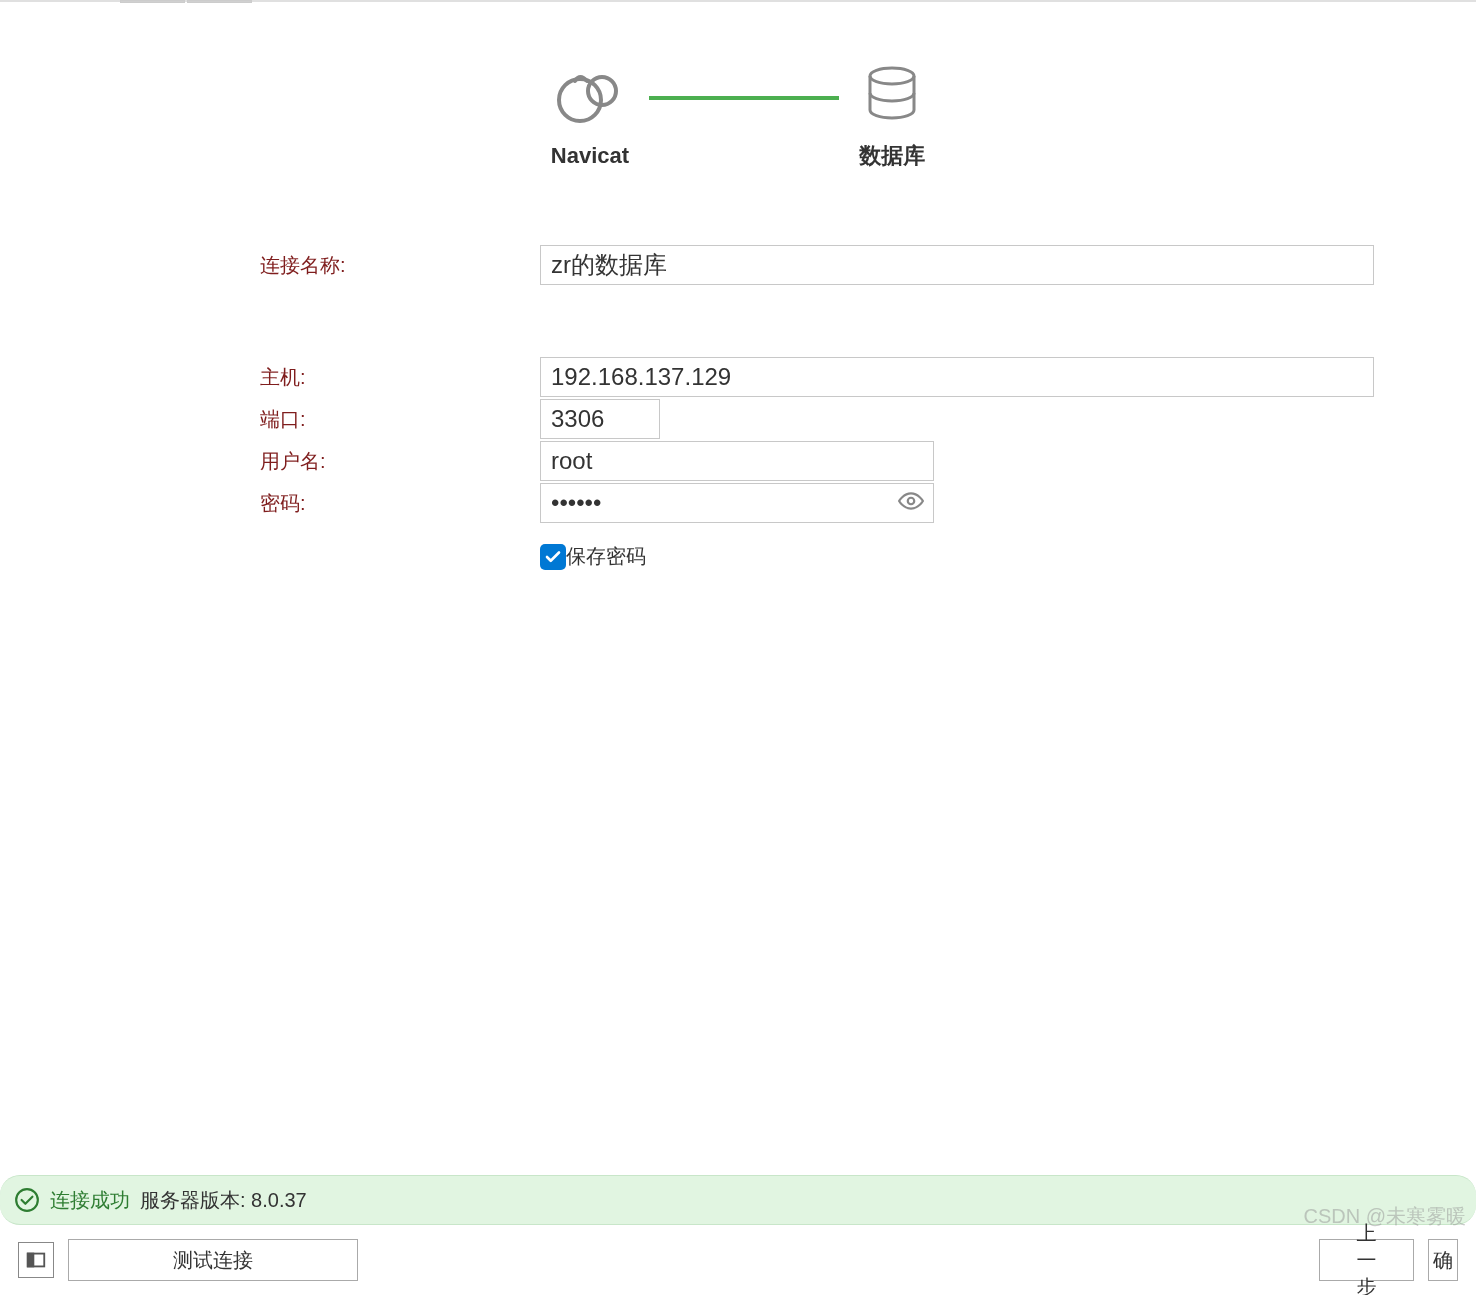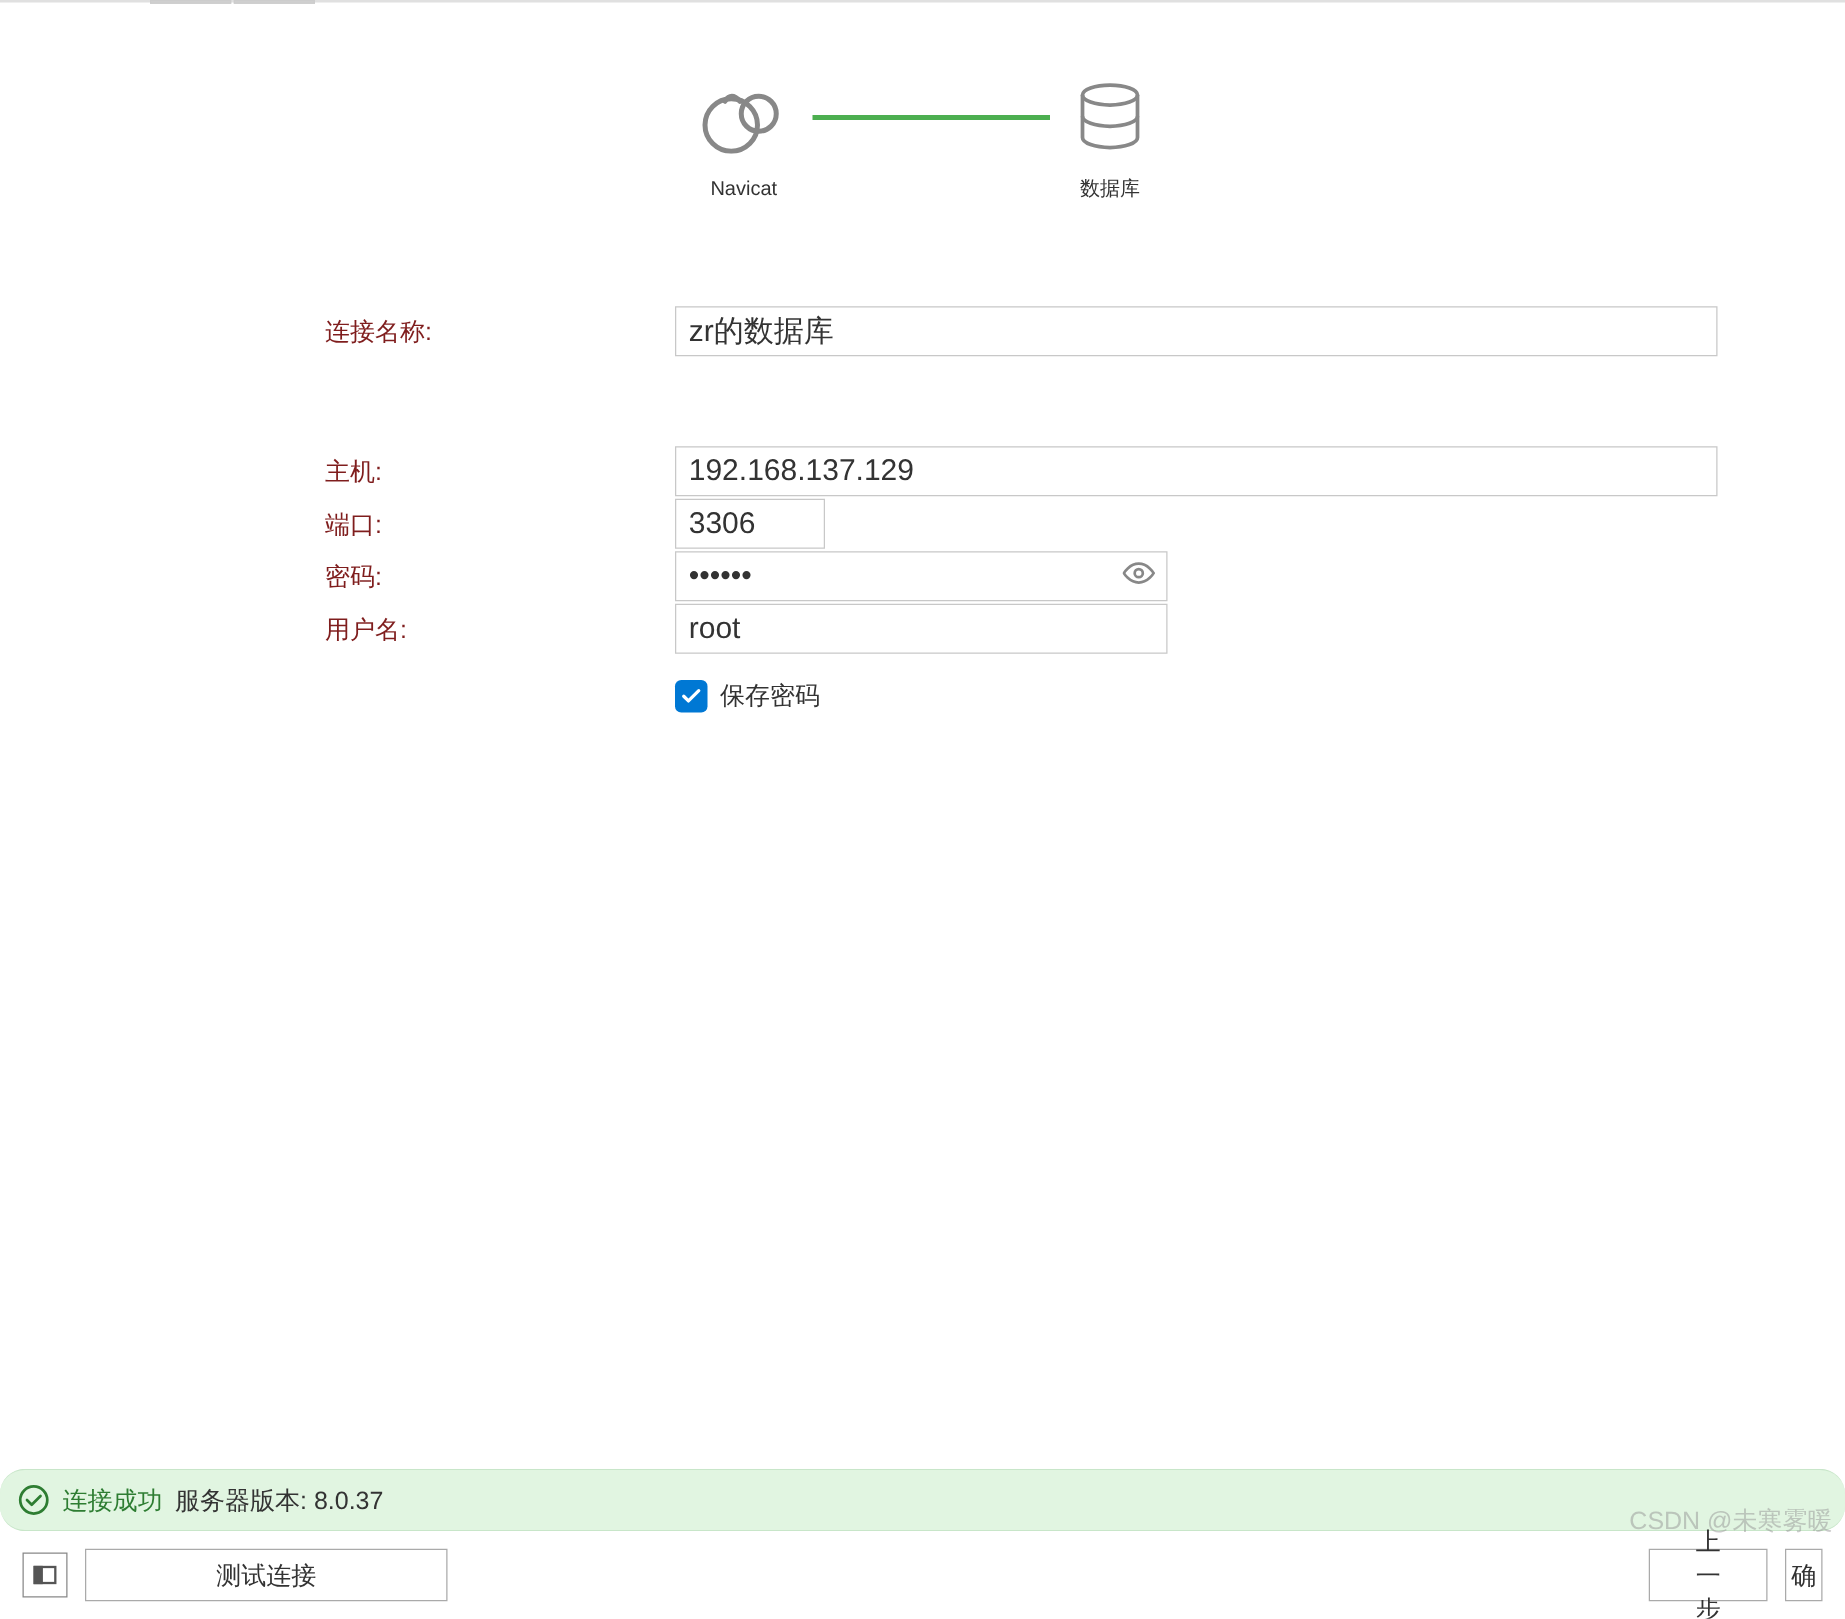--- a/index.html
+++ b/index.html
@@ -46,22 +46,23 @@
       align-items: center;
       gap: 20px;
     }
     .icon-column {
       display: flex;
       flex-direction: column;
       align-items: center;
       gap: 20px;
     }
     .icon-label {
-      font-size: 16px;
-      color: #333;
+      font-size: 22px;
+      color: #333;
+      font-weight: bold;
     }
     .connector-line {
       width: 190px;
       height: 4px;
       background: #4caf50;
       margin-bottom: 40px;
     }
     .form-area {
       position: absolute;
       top: 245px;
@@ -111,21 +112,20 @@
       right: 10px;
       top: 50%;
       transform: translateY(-50%);
       cursor: pointer;
     }
     .checkbox-row {
       display: flex;
       align-items: center;
       margin-left: 280px;
       margin-top: 20px;
-      gap: 10px;
     }
     .checkbox {
       width: 26px;
       height: 26px;
       background: #0078d4;
       border-radius: 5px;
       display: flex;
       align-items: center;
       justify-content: center;
       cursor: pointer;
@@ -249,37 +249,37 @@
     <span class="form-label">连接名称:</span>
     <input class="form-input input-full" type="text" value="zr的数据库" style="">
   </div>
   <div class="form-row">
     <span class="form-label">主机:</span>
     <input class="form-input input-full" type="text" value="192.168.137.129" style="">
   </div>
   <div class="form-row">
     <span class="form-label">端口:</span>
     <input class="form-input input-port" type="text" value="3306" style="">
+  </div>
+  <div class="form-row">
+    <span class="form-label">用户名:</span>
+    <input class="form-input input-user" type="text" value="root" style="">
   </div>
   <div class="form-row">
     <span class="form-label">密码:</span>
     <div class="input-password-wrap">
       <input class="form-input input-password" type="text" value="••••••" style="">
       <span class="eye-icon">
         <svg width="26" height="26" viewBox="0 0 24 24" fill="none" stroke="#888" stroke-width="2">
           <path d="M1 12s4-7 11-7 11 7 11 7-4 7-11 7-11-7-11-7z"></path>
           <circle cx="12" cy="12" r="3"></circle>
         </svg>
       </span>
     </div>
   </div>
-  <div class="form-row">
-    <span class="form-label">用户名:</span>
-    <input class="form-input input-user" type="text" value="root" style="">
-  </div>
   <div class="checkbox-row">
     <div class="checkbox">
       <svg width="18" height="18" viewBox="0 0 24 24" fill="none" stroke="#fff" stroke-width="3.5" stroke-linecap="round" stroke-linejoin="round">
         <polyline points="20 6 9 17 4 12"></polyline>
       </svg>
     </div>
     <span class="checkbox-label">保存密码</span>
   </div>
 </div>
 

